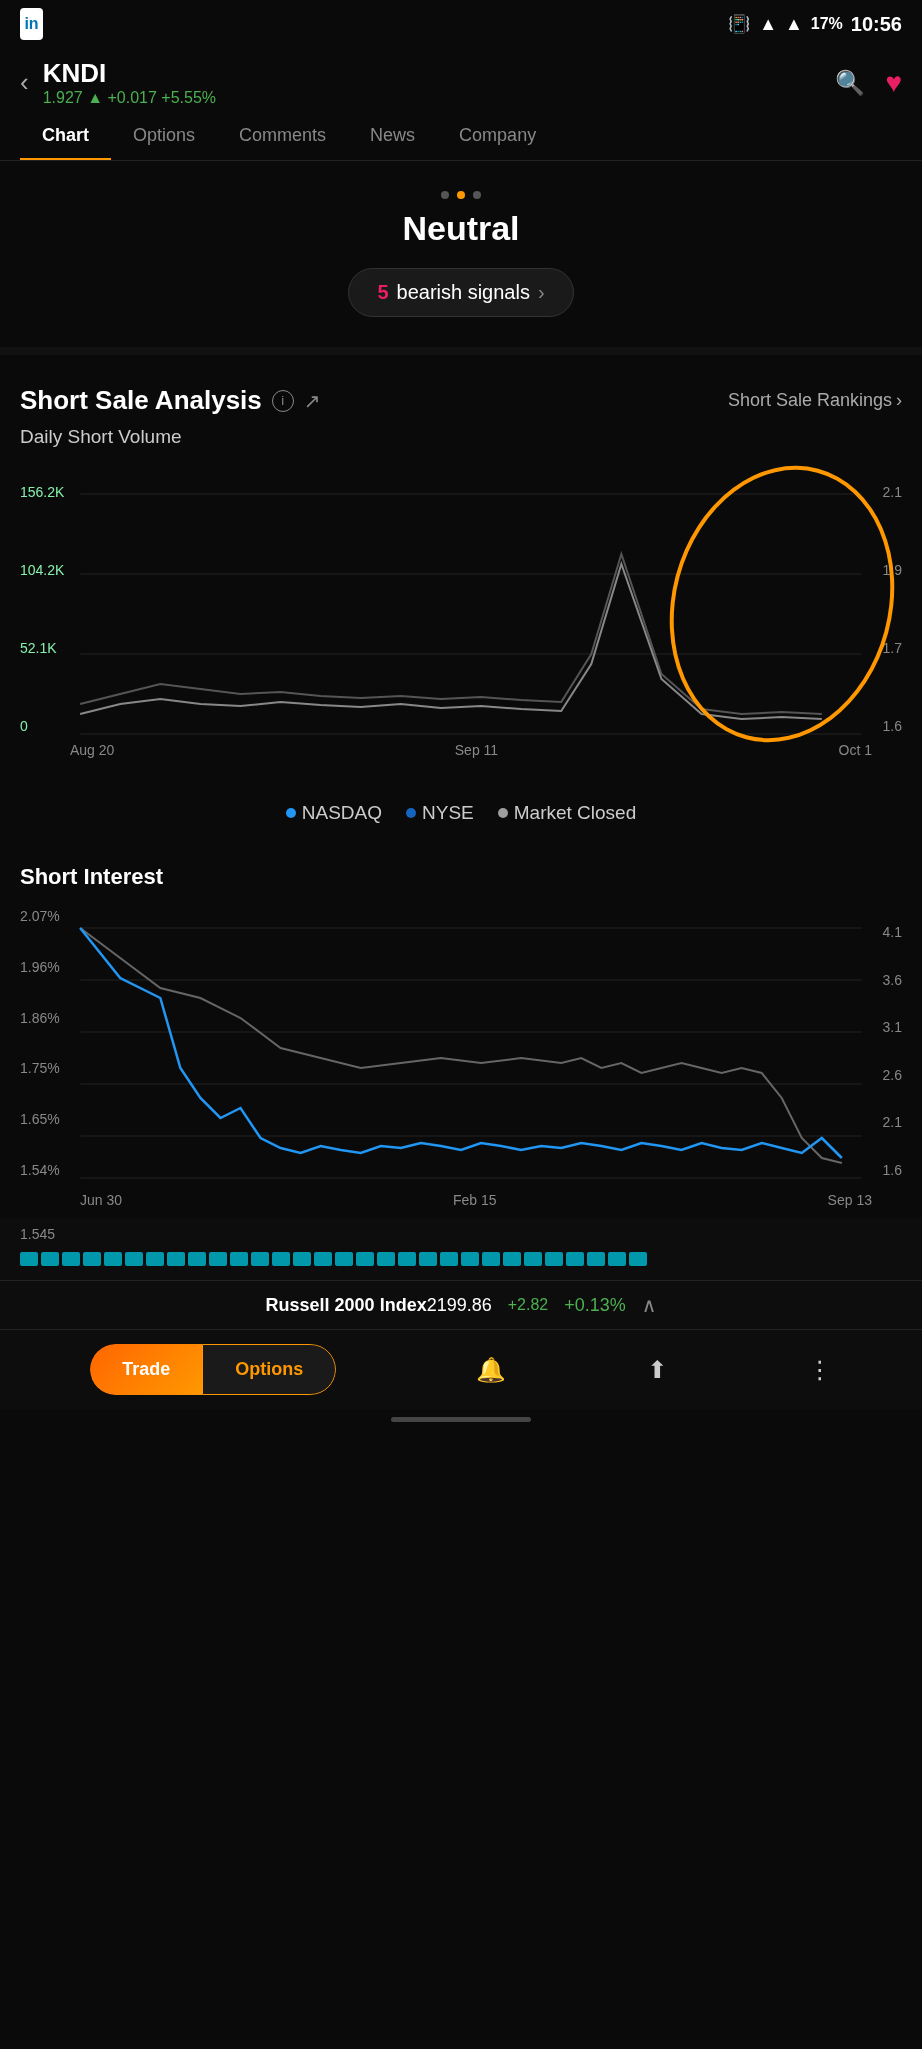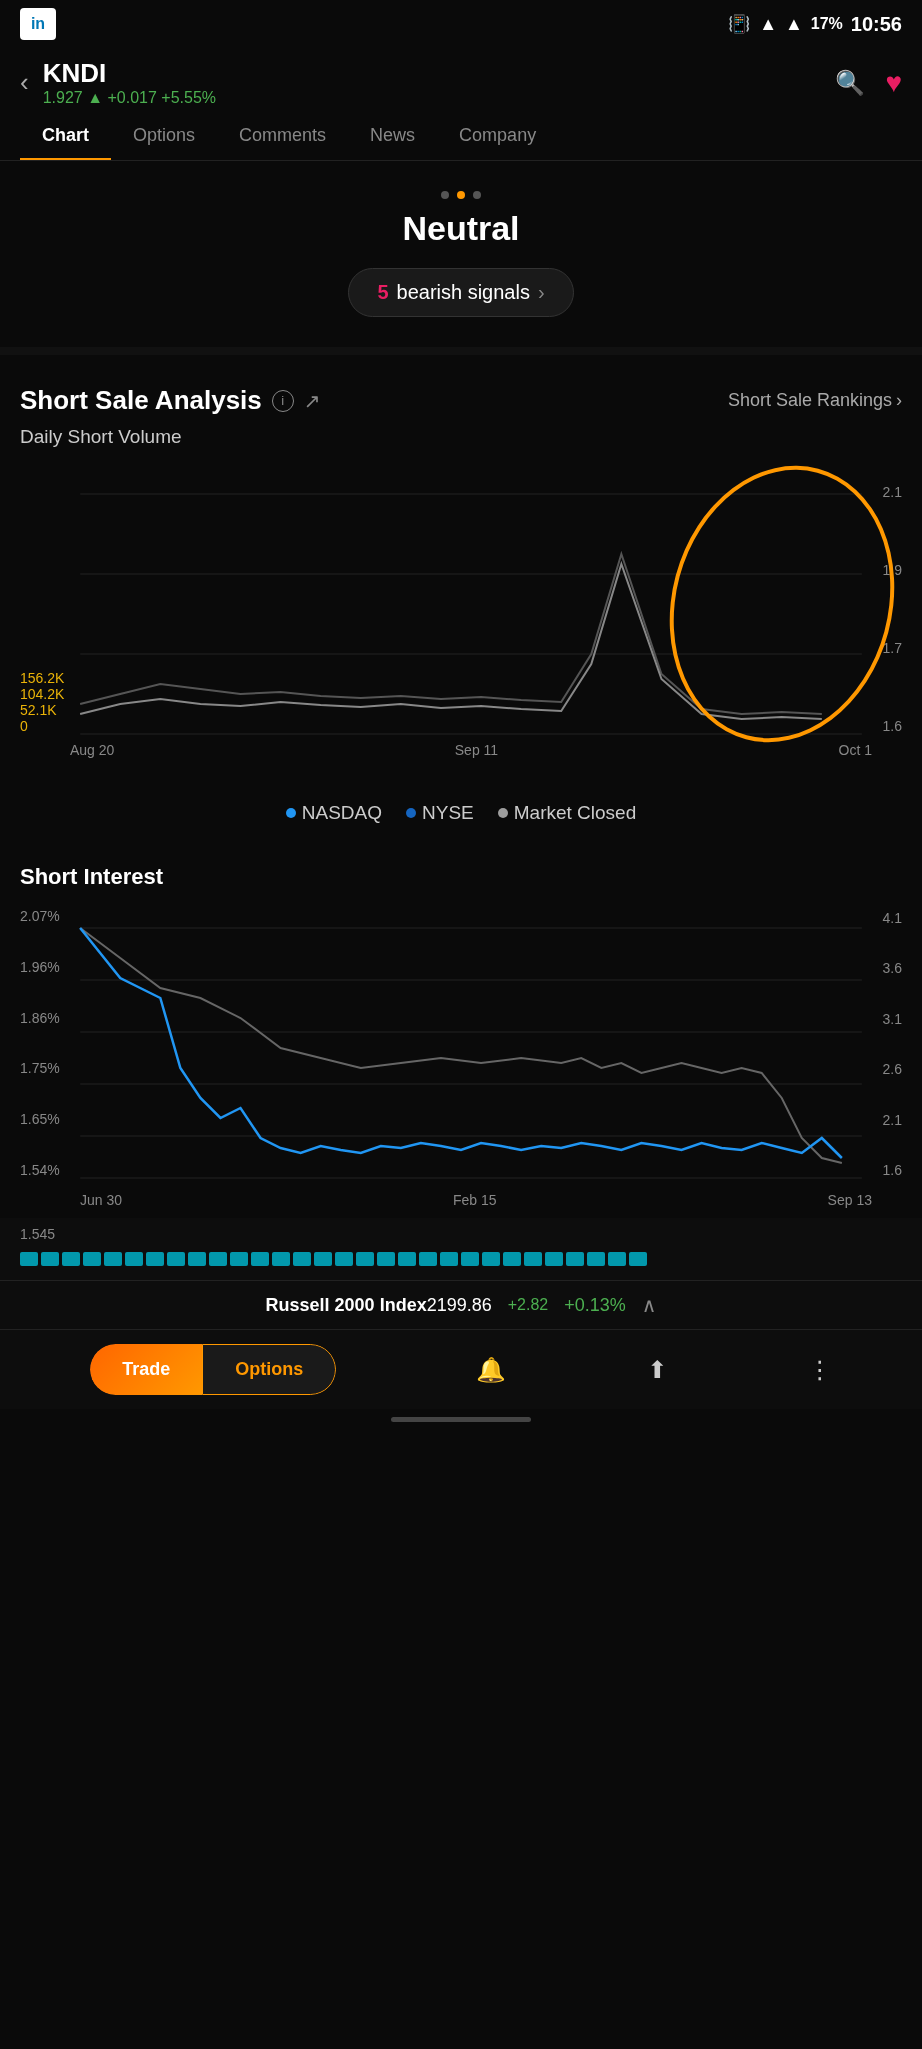--- a/index.html
+++ b/index.html
@@ -16,21 +16,21 @@
     
     .status-bar {
       display: flex;
       justify-content: space-between;
       align-items: center;
       padding: 8px 20px;
       background: #0a0a0a;
     }
     .status-left { display: flex; align-items: center; }
     .linkedin-icon {
-      width: 36px; height: 32px;
+      width: 23px; height: 32px;
       background: #fff;
       border-radius: 4px;
       display: flex; align-items: center; justify-content: center;
       font-weight: 900; font-size: 16px; color: #0077b5;
     }
     .status-right {
       display: flex; align-items: center; gap: 8px;
       font-size: 18px; color: #fff;
     }
     .battery-text { font-size: 16px; font-weight: 600; }
@@ -130,22 +130,22 @@
       width: 100%;
       height: 340px;
     }
 
     .daily-chart-svg {
       width: 100%; height: 100%;
     }
 
     .chart-y-labels-left {
       position: absolute; left: 0; top: 30px; bottom: 60px;
-      display: flex; flex-direction: column; justify-content: flex-end;
-      font-size: 14px; color: #eab308;
+      display: flex; flex-direction: column; justify-content: space-between;
+      font-size: 14px; color: #86efac;
     }
     .chart-y-labels-right {
       position: absolute; right: 0; top: 30px; bottom: 60px;
       display: flex; flex-direction: column; justify-content: space-between;
       font-size: 14px; color: #888; text-align: right;
     }
     .chart-x-labels {
       position: absolute; bottom: 36px; left: 50px; right: 30px;
       display: flex; justify-content: space-between;
       font-size: 14px; color: #888;
@@ -382,21 +382,21 @@
     
     <div style="position:absolute;left:0;top:10px;bottom:40px;display:flex;flex-direction:column;justify-content:space-between;font-size:14px;color:#888;">
       <span>2.07%</span>
       <span>1.96%</span>
       <span>1.86%</span>
       <span>1.75%</span>
       <span>1.65%</span>
       <span>1.54%</span>
     </div>
     
-    <div style="position:absolute;right:0;top:12px;bottom:40px;display:flex;flex-direction:column;justify-content:space-between;font-size:14px;color:#888;text-align:right;">
+    <div style="position:absolute;right:0;top:26px;bottom:40px;display:flex;flex-direction:column;justify-content:space-between;font-size:14px;color:#888;text-align:right;">
       <span>4.1</span>
       <span>3.6</span>
       <span>3.1</span>
       <span>2.6</span>
       <span>2.1</span>
       <span>1.6</span>
     </div>
     <svg style="width:100%;height:100%" viewBox="0 0 880 320" preserveAspectRatio="none">
 
       <line x1="60" y1="30" x2="840" y2="30" stroke="#222" stroke-width="1"></line>

